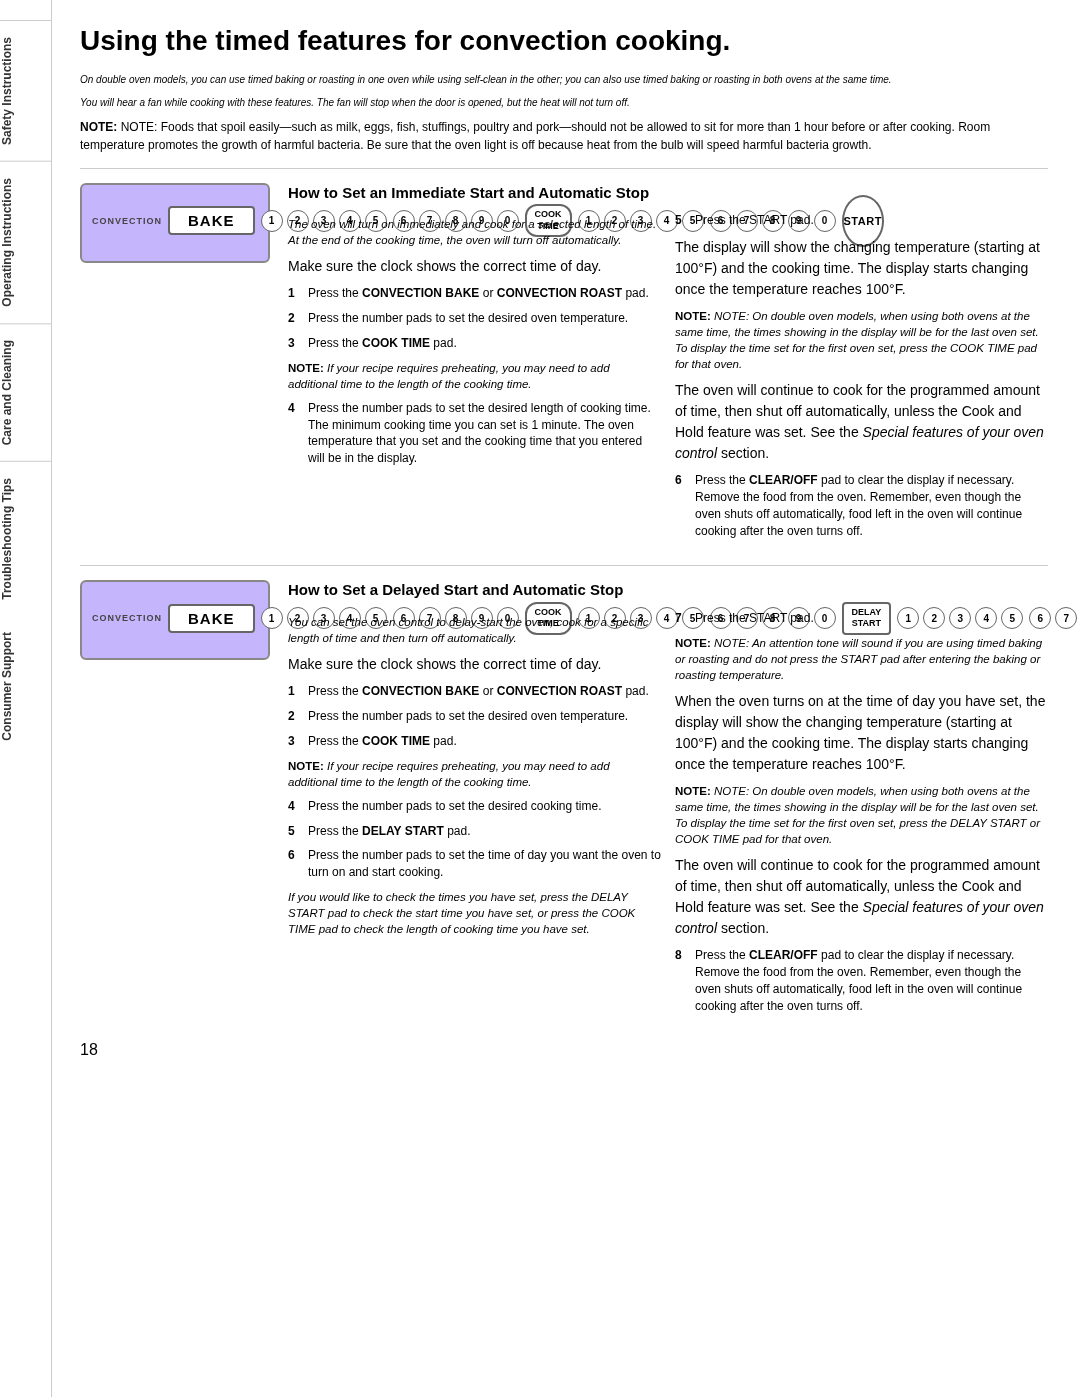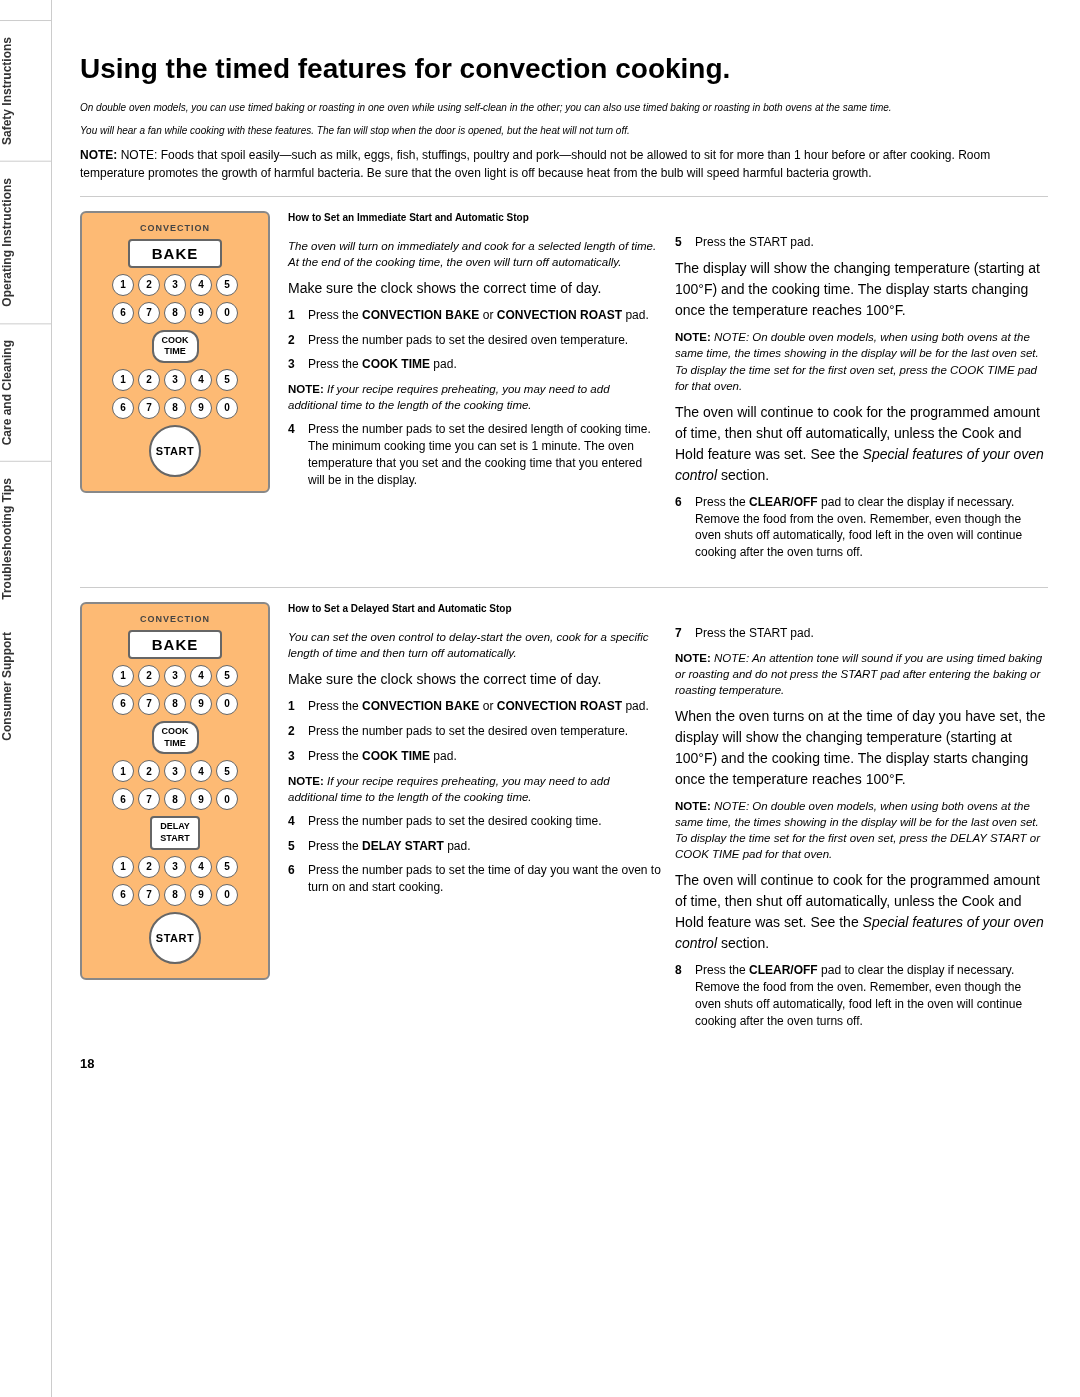--- a/index.html
+++ b/index.html
@@ -43,21 +43,20 @@
     }
 
     .sidebar-section:last-child {
       border-bottom: none;
     }
 
     
     .main-content {
       flex: 1;
       padding: 24px 32px 32px 28px;
-      margin-top: 28px;
     }
 
     h1 {
       font-size: 28px;
       font-weight: bold;
       margin-bottom: 14px;
       font-family: Arial, Helvetica, sans-serif;
       line-height: 1.2;
     }
 
@@ -90,34 +89,34 @@
     .section-left {
       width: 190px;
       flex-shrink: 0;
     }
 
     .section-right {
       flex: 1;
     }
 
     .section-title {
-      font-size: 10px;
+      font-size: 15px;
       font-weight: bold;
       margin-bottom: 10px;
       line-height: 1.3;
     }
 
     
     .oven-panel {
       border: 2px solid #888;
       border-radius: 6px;
       padding: 10px 10px 14px 10px;
-      background: #fdba74;
-      display: flex;
-      flex-direction: column;
+      background: #c4b5fd;
+      display: flex;
+      flex-direction: row;
       align-items: center;
       gap: 6px;
     }
 
     .panel-label {
       font-size: 9px;
       font-weight: bold;
       letter-spacing: 1px;
       text-transform: uppercase;
       color: #444;
@@ -240,23 +239,23 @@
       font-size: 14px;
       line-height: 1.5;
       margin-bottom: 8px;
     }
 
     .body-text em {
       text-align: center;
     }
 
     .page-number {
-      font-size: 13px;
+      font-size: 16px;
       margin-top: 10px;
-      font-weight: bold;
+      font-weight: normal;
     }
   </style>
 </head>
 <body>
 
 <div class="page-wrapper">
 
   <div class="sidebar">
     <div class="sidebar-section">Safety Instructions</div>
     <div class="sidebar-section">Operating Instructions</div>
@@ -437,20 +436,21 @@
               <span class="step-text">Press the number pads to set the desired cooking time.</span>
             </div>
             <div class="step">
               <span class="step-num">5</span>
               <span class="step-text">Press the <strong>DELAY START</strong> pad.</span>
             </div>
             <div class="step">
               <span class="step-num">6</span>
               <span class="step-text">Press the number pads to set the time of day you want the oven to turn on and start cooking.</span>
             </div>
+            <p class="note-inline"><em>If you would like to check the times you have set, press the DELAY START pad to check the start time you have set, or press the COOK TIME pad to check the length of cooking time you have set.</em></p>
           </div>
           <div class="steps-col">
             <div class="step">
               <span class="step-num">7</span>
               <span class="step-text">Press the START pad.</span>
             </div>
             <p class="note-inline"><span class="note-label">NOTE:</span> <em>NOTE: An attention tone will sound if you are using timed baking or roasting and do not press the START pad after entering the baking or roasting temperature.</em></p>
             <p class="body-text">When the oven turns on at the time of day you have set, the display will show the changing temperature (starting at 100°F) and the cooking time. The display starts changing once the temperature reaches 100°F.</p>
             <p class="note-inline"><span class="note-label">NOTE:</span> <em>NOTE: On double oven models, when using both ovens at the same time, the times showing in the display will be for the last oven set. To display the time set for the first oven set, press the DELAY START or COOK TIME pad for that oven.</em></p>
             <p class="body-text">The oven will continue to cook for the programmed amount of time, then shut off automatically, unless the Cook and Hold feature was set. See the <em>Special features of your oven control</em> section.</p>

